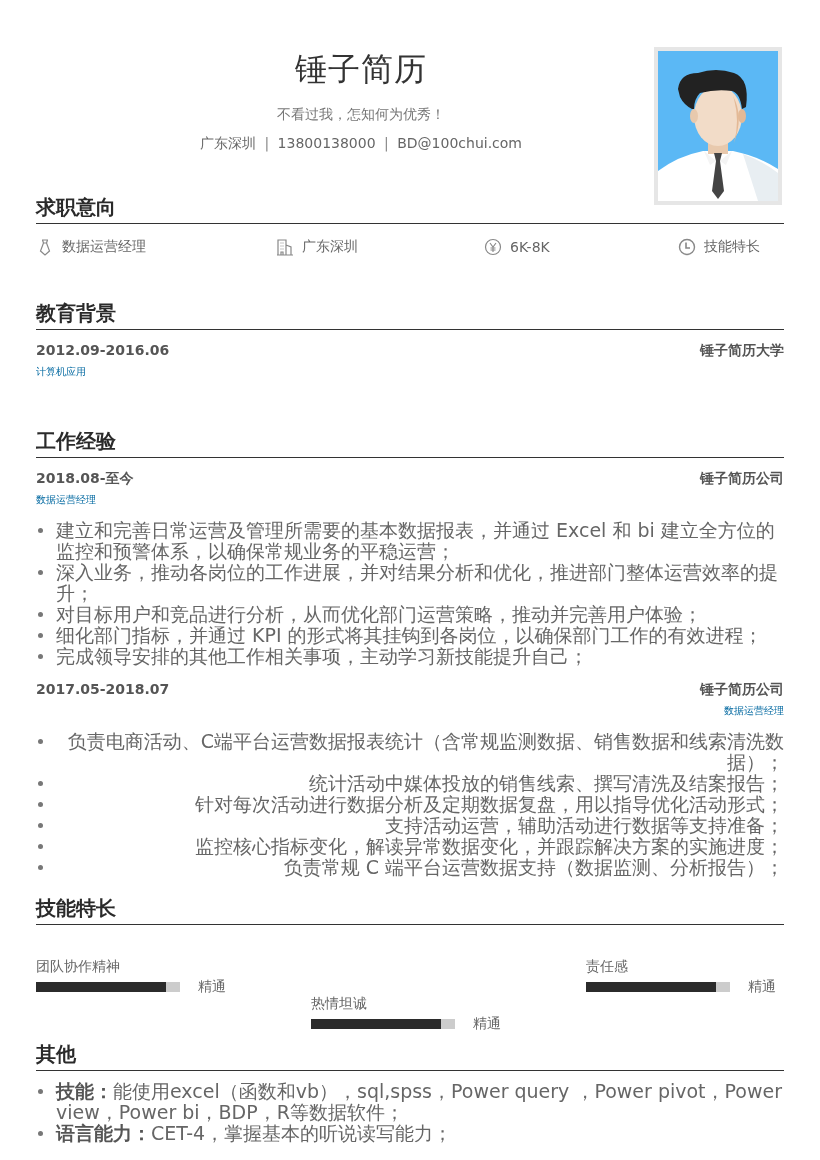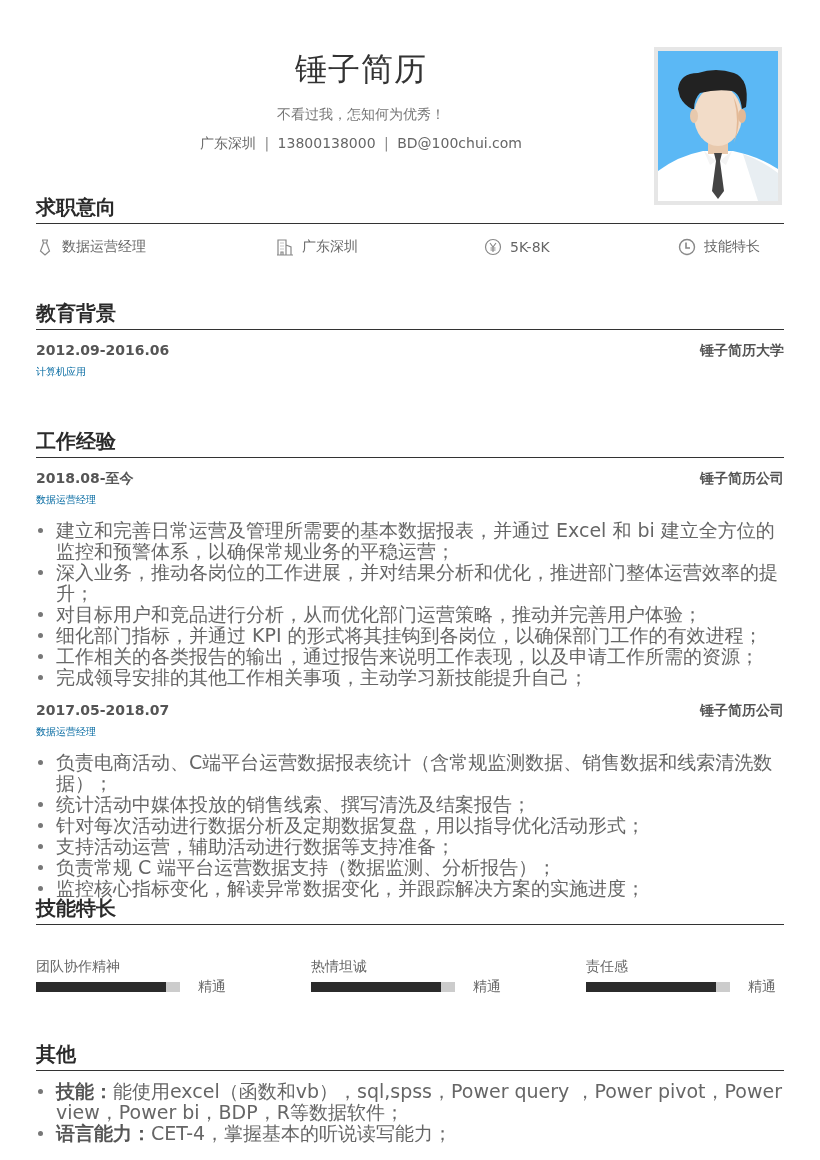--- a/index.html
+++ b/index.html
@@ -90,21 +90,21 @@
       <svg viewBox="0 0 18 18">
         <path d="M2 17 L2 2 L10 2 L10 17 M10 7 L15 9 L15 17 M1 17 L17 17 M4.5 5 L5.5 5 M6.5 5 L7.5 5 M4.5 8 L5.5 8 M6.5 8 L7.5 8 M4.5 11 L5.5 11 M6.5 11 L7.5 11 M5 17 L5 14 L7 14 L7 17" fill="none" stroke="#888" stroke-width="1.2"></path>
       </svg>
       <span>广东深圳</span>
     </div>
     <div class="intent-item" style="left:448px;">
       <svg viewBox="0 0 18 18">
         <circle cx="9" cy="9" r="7.5" fill="none" stroke="#888" stroke-width="1.2"></circle>
         <path d="M6 5 L9 9 L12 5 M9 9 L9 14 M6.5 10 L11.5 10 M6.5 12 L11.5 12" fill="none" stroke="#888" stroke-width="1.1"></path>
       </svg>
-      <span>5K-8K</span>
+      <span>6K-8K</span>
     </div>
     <div class="intent-item" style="left:642px;">
       <svg viewBox="0 0 18 18">
         <circle cx="9" cy="9" r="7.5" fill="none" stroke="#888" stroke-width="1.4"></circle>
         <path d="M8 4.5 L8 10 L12 10" fill="none" stroke="#888" stroke-width="1.6"></path>
       </svg>
       <span>技能特长</span>
     </div>
   </div>
 </div>
@@ -127,55 +127,54 @@
     <div class="entry-head">
       <span>2018.08-至今</span>
       <span>锤子简历公司</span>
     </div>
     <div class="entry-sub">数据运营经理</div>
     <ul class="bullets">
       <li>建立和完善日常运营及管理所需要的基本数据报表，并通过 Excel 和 bi 建立全方位的监控和预警体系，以确保常规业务的平稳运营；</li>
       <li>深入业务，推动各岗位的工作进展，并对结果分析和优化，推进部门整体运营效率的提升；</li>
       <li>对目标用户和竞品进行分析，从而优化部门运营策略，推动并完善用户体验；</li>
       <li>细化部门指标，并通过 KPI 的形式将其挂钩到各岗位，以确保部门工作的有效进程；</li>
-      <li>工作相关的各类报告的输出，通过报告来说明工作表现，以及申请工作所需的资源；</li>
       <li>完成领导安排的其他工作相关事项，主动学习新技能提升自己；</li>
     </ul>
   </div>
 
-  <div style="margin-top:11px;">
+  <div style="margin-top:11px;text-align:right;">
     <div class="entry-head">
       <span>2017.05-2018.07</span>
       <span>锤子简历公司</span>
     </div>
     <div class="entry-sub">数据运营经理</div>
     <ul class="bullets">
       <li>负责电商活动、C端平台运营数据报表统计（含常规监测数据、销售数据和线索清洗数据）；</li>
       <li>统计活动中媒体投放的销售线索、撰写清洗及结案报告；</li>
       <li>针对每次活动进行数据分析及定期数据复盘，用以指导优化活动形式；</li>
       <li>支持活动运营，辅助活动进行数据等支持准备；</li>
+      <li>监控核心指标变化，解读异常数据变化，并跟踪解决方案的实施进度；</li>
       <li>负责常规 C 端平台运营数据支持（数据监测、分析报告）；</li>
-      <li>监控核心指标变化，解读异常数据变化，并跟踪解决方案的实施进度；</li>
     </ul>
   </div>
 </div>
 
 <div class="section" style="top:893px;">
   <div class="section-title">技能特长</div>
   <div class="skills">
     <div class="skill" style="left:0;">
       <div class="skill-name">团队协作精神</div>
       <div class="skill-bar-row">
         <div class="skill-bar">
             <div class="skill-fill" style="width:90%;"></div>
           </div>
         <span class="skill-level">精通</span>
       </div>
     </div>
-    <div class="skill" style="left:275px;">
+    <div class="skill" style="left:275px;margin-top:37px;">
       <div class="skill-name">热情坦诚</div>
       <div class="skill-bar-row">
         <div class="skill-bar">
             <div class="skill-fill" style="width:90%;"></div>
           </div>
         <span class="skill-level">精通</span>
       </div>
     </div>
     <div class="skill" style="left:550px;">
       <div class="skill-name">责任感</div>

